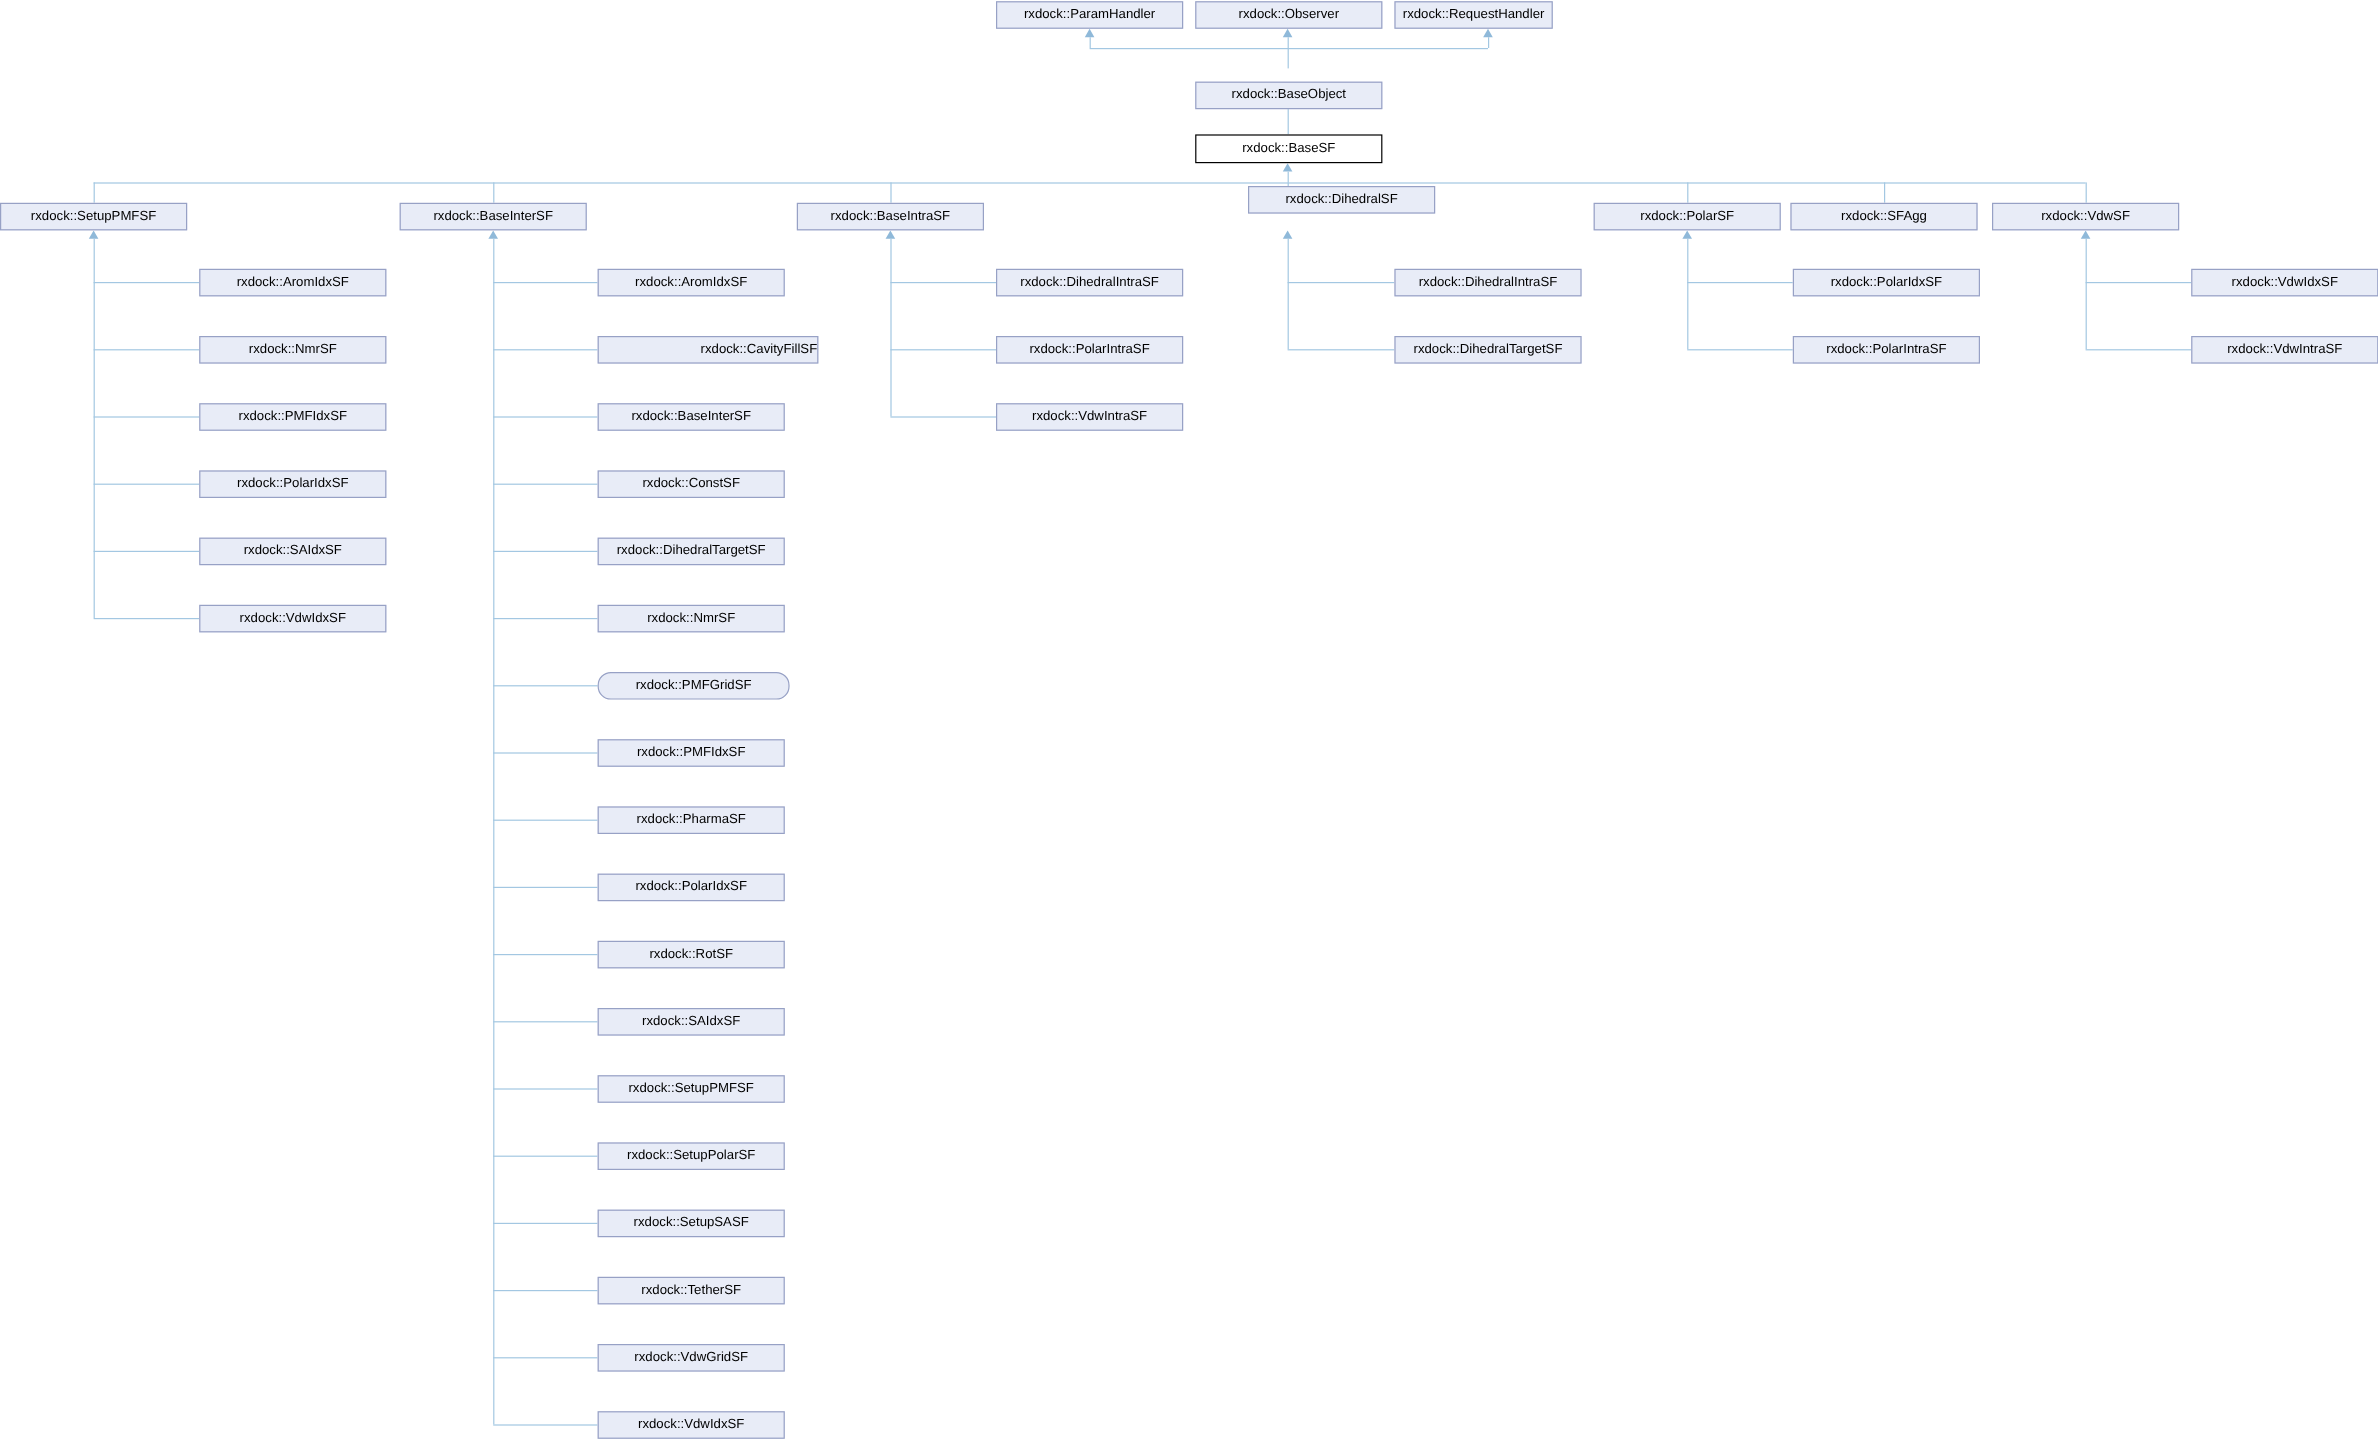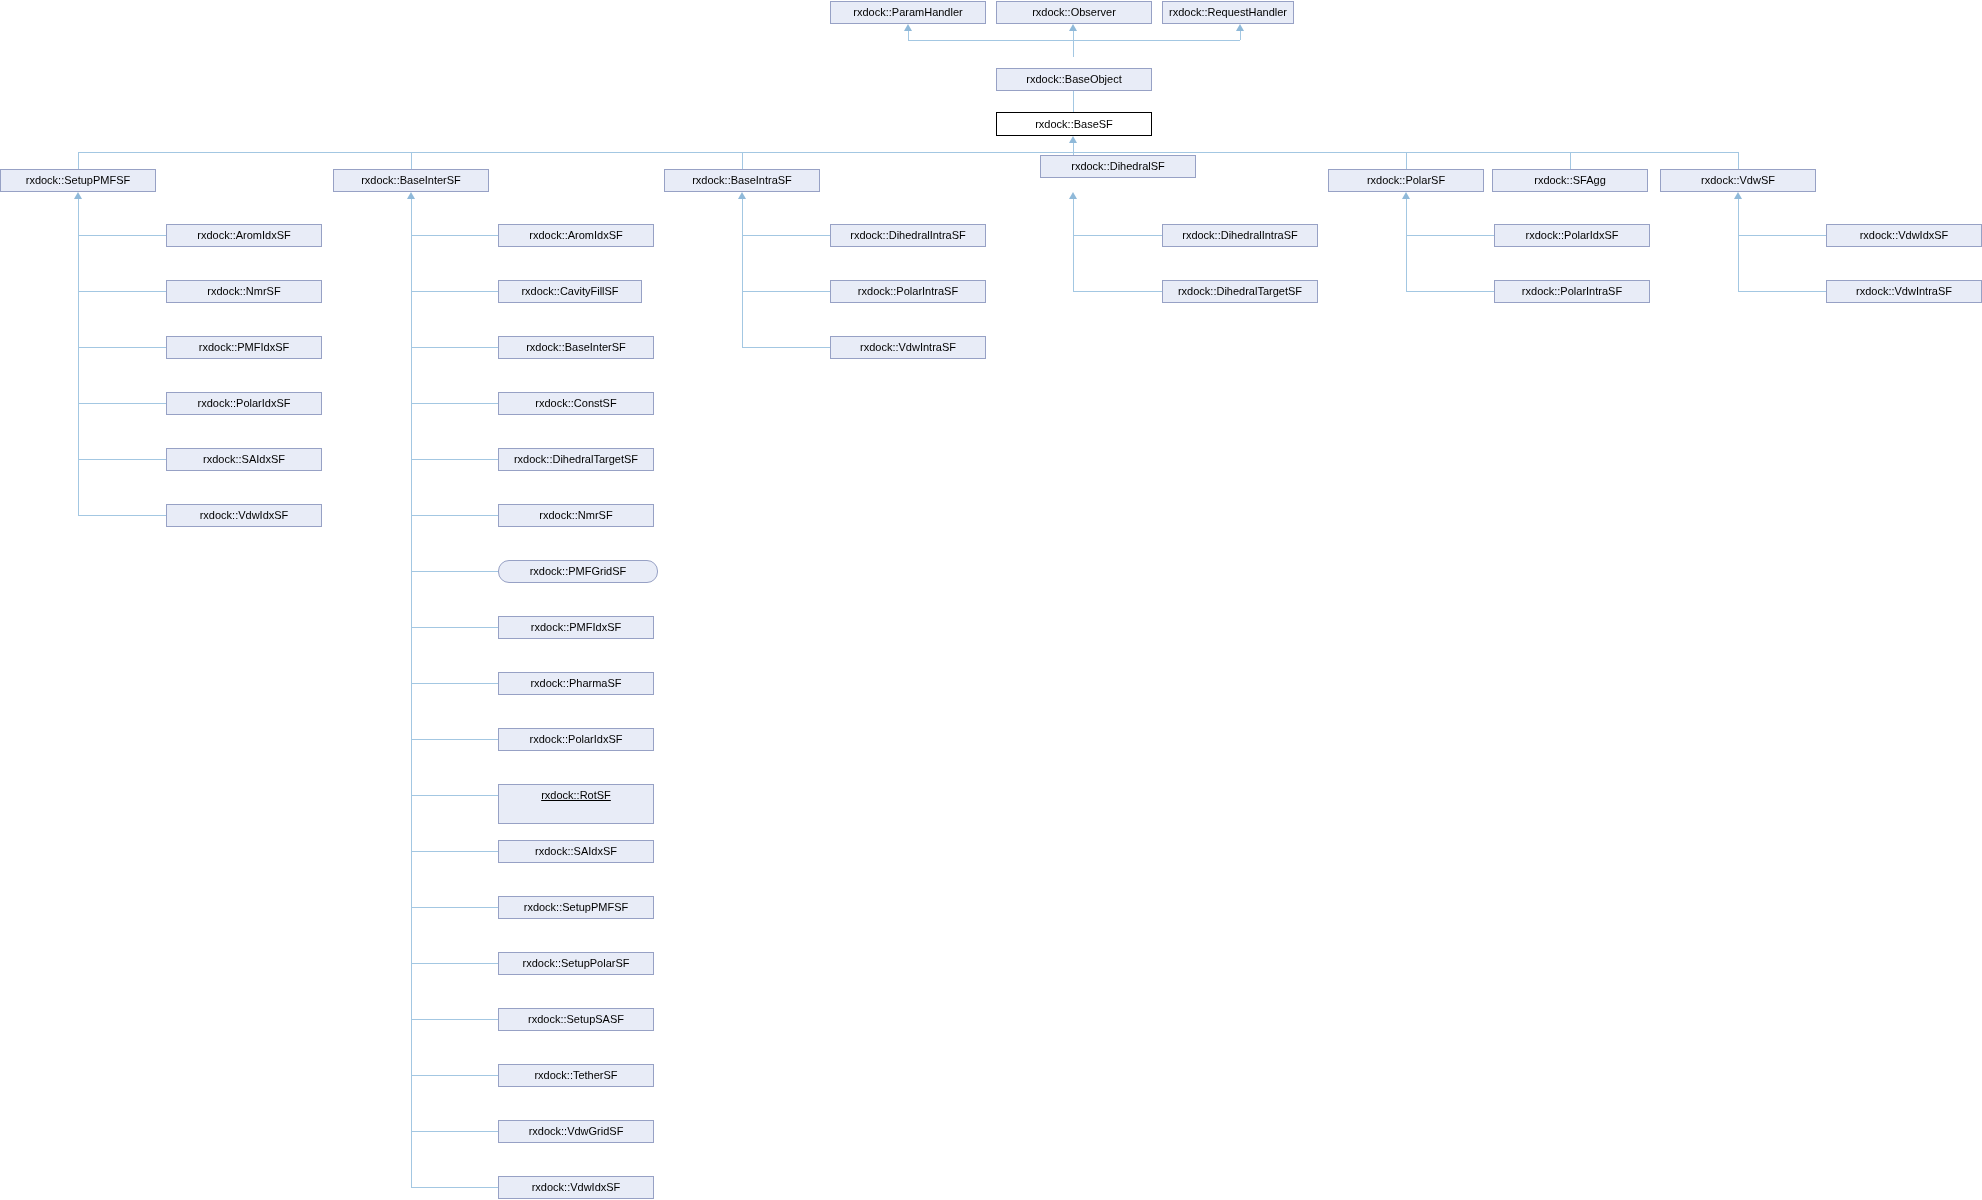--- a/index.html
+++ b/index.html
@@ -121,30 +121,30 @@
     <div class="node" style="left: 1328px; top: 169px; width: 156px; height: 23px; line-height: 21px;">rxdock::PolarSF</div>
     <div class="node" style="left: 1492px; top: 169px; width: 156px; height: 23px; line-height: 21px;">rxdock::SFAgg</div>
     <div class="node" style="left: 1660px; top: 169px; width: 156px; height: 23px; line-height: 21px;">rxdock::VdwSF</div>
     <div class="node" style="left: 166px; top: 224px; width: 156px; height: 23px; line-height: 21px;">rxdock::AromIdxSF</div>
     <div class="node" style="left: 166px; top: 280px; width: 156px; height: 23px; line-height: 21px;">rxdock::NmrSF</div>
     <div class="node" style="left: 166px; top: 336px; width: 156px; height: 23px; line-height: 21px;">rxdock::PMFIdxSF</div>
     <div class="node" style="left: 166px; top: 392px; width: 156px; height: 23px; line-height: 21px;">rxdock::PolarIdxSF</div>
     <div class="node" style="left: 166px; top: 448px; width: 156px; height: 23px; line-height: 21px;">rxdock::SAIdxSF</div>
     <div class="node" style="left: 166px; top: 504px; width: 156px; height: 23px; line-height: 21px;">rxdock::VdwIdxSF</div>
     <div class="node" style="left: 498px; top: 224px; width: 156px; height: 23px; line-height: 21px;">rxdock::AromIdxSF</div>
-    <div class="node" style="left: 498px; top: 280px; width: 144px; height: 23px; line-height: 21px;">rxdock::CavityFillSF</div>
+    <div class="node" style="left: 498px; top: 280px; width: 184px; height: 23px; line-height: 21px; text-align: right;">rxdock::CavityFillSF</div>
     <div class="node" style="left: 498px; top: 336px; width: 156px; height: 23px; line-height: 21px;">rxdock::BaseInterSF</div>
     <div class="node" style="left: 498px; top: 392px; width: 156px; height: 23px; line-height: 21px;">rxdock::ConstSF</div>
     <div class="node" style="left: 498px; top: 448px; width: 156px; height: 23px; line-height: 21px;">rxdock::DihedralTargetSF</div>
     <div class="node" style="left: 498px; top: 504px; width: 156px; height: 23px; line-height: 21px;">rxdock::NmrSF</div>
     <div class="node" style="left: 498px; top: 560px; width: 160px; height: 23px; line-height: 21px; border-radius: 11px;">rxdock::PMFGridSF</div>
     <div class="node" style="left: 498px; top: 616px; width: 156px; height: 23px; line-height: 21px;">rxdock::PMFIdxSF</div>
     <div class="node" style="left: 498px; top: 672px; width: 156px; height: 23px; line-height: 21px;">rxdock::PharmaSF</div>
     <div class="node" style="left: 498px; top: 728px; width: 156px; height: 23px; line-height: 21px;">rxdock::PolarIdxSF</div>
-    <div class="node" style="left: 498px; top: 784px; width: 156px; height: 40px; line-height: 21px; text-decoration: underline;">rxdock::RotSF</div>
+    <div class="node" style="left: 498px; top: 784px; width: 156px; height: 23px; line-height: 21px;">rxdock::RotSF</div>
     <div class="node" style="left: 498px; top: 840px; width: 156px; height: 23px; line-height: 21px;">rxdock::SAIdxSF</div>
     <div class="node" style="left: 498px; top: 896px; width: 156px; height: 23px; line-height: 21px;">rxdock::SetupPMFSF</div>
     <div class="node" style="left: 498px; top: 952px; width: 156px; height: 23px; line-height: 21px;">rxdock::SetupPolarSF</div>
     <div class="node" style="left: 498px; top: 1008px; width: 156px; height: 23px; line-height: 21px;">rxdock::SetupSASF</div>
     <div class="node" style="left: 498px; top: 1064px; width: 156px; height: 23px; line-height: 21px;">rxdock::TetherSF</div>
     <div class="node" style="left: 498px; top: 1120px; width: 156px; height: 23px; line-height: 21px;">rxdock::VdwGridSF</div>
     <div class="node" style="left: 498px; top: 1176px; width: 156px; height: 23px; line-height: 21px;">rxdock::VdwIdxSF</div>
     <div class="node" style="left: 830px; top: 224px; width: 156px; height: 23px; line-height: 21px;">rxdock::DihedralIntraSF</div>
     <div class="node" style="left: 830px; top: 280px; width: 156px; height: 23px; line-height: 21px;">rxdock::PolarIntraSF</div>
     <div class="node" style="left: 830px; top: 336px; width: 156px; height: 23px; line-height: 21px;">rxdock::VdwIntraSF</div>

